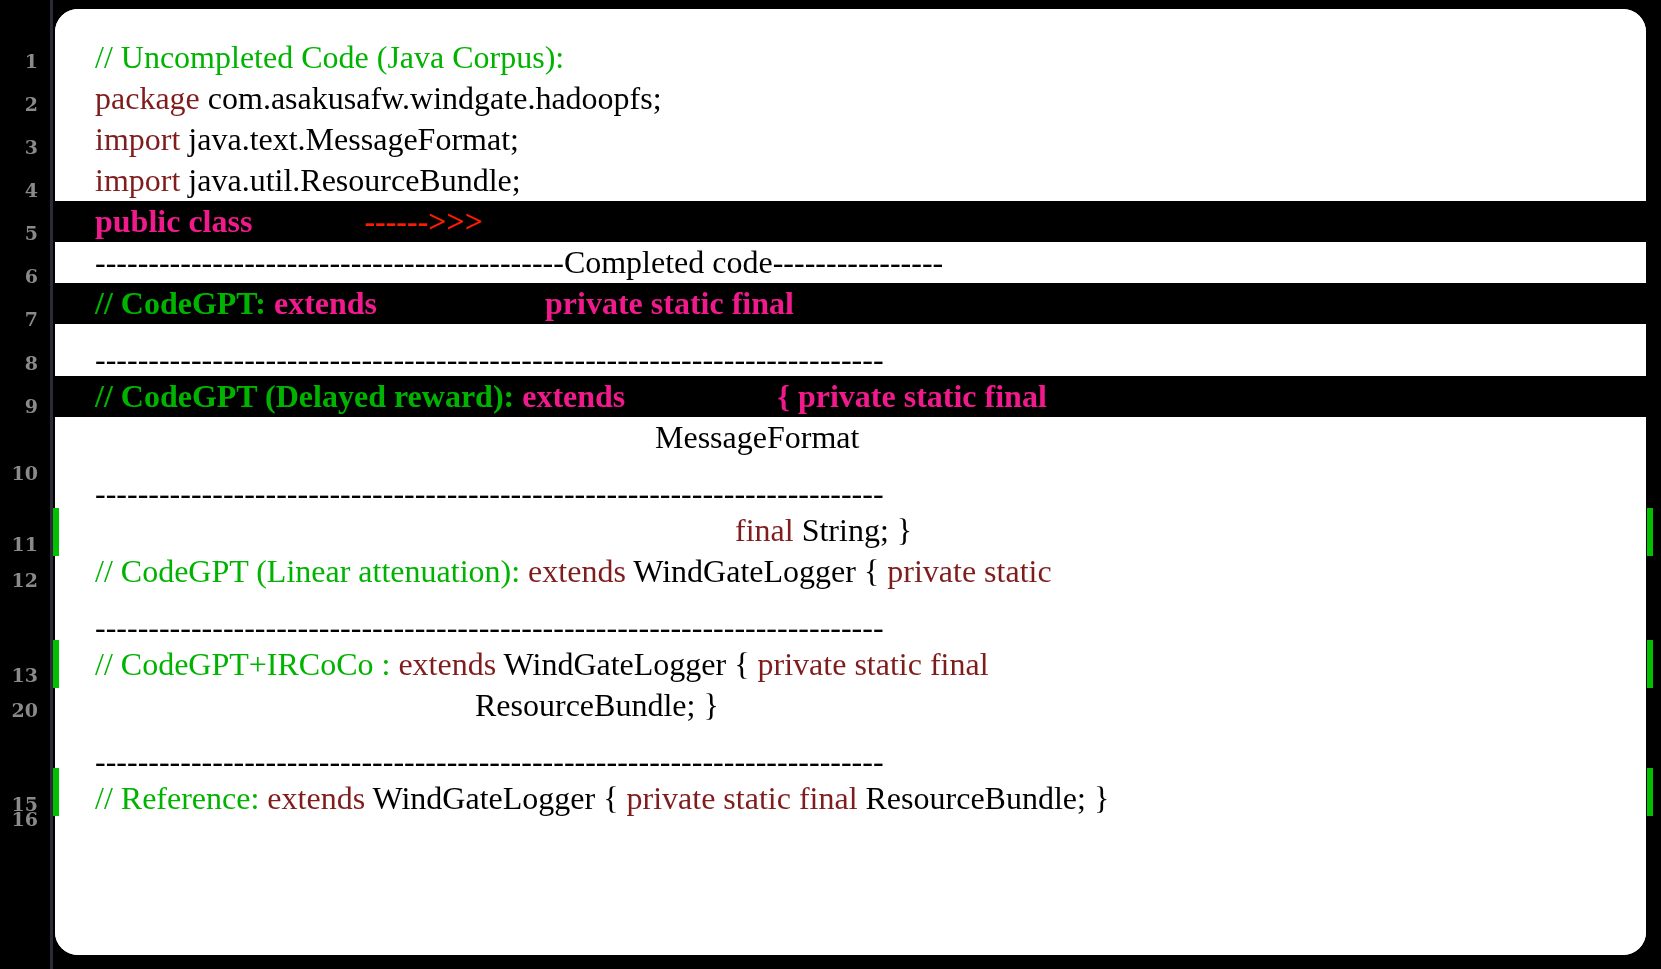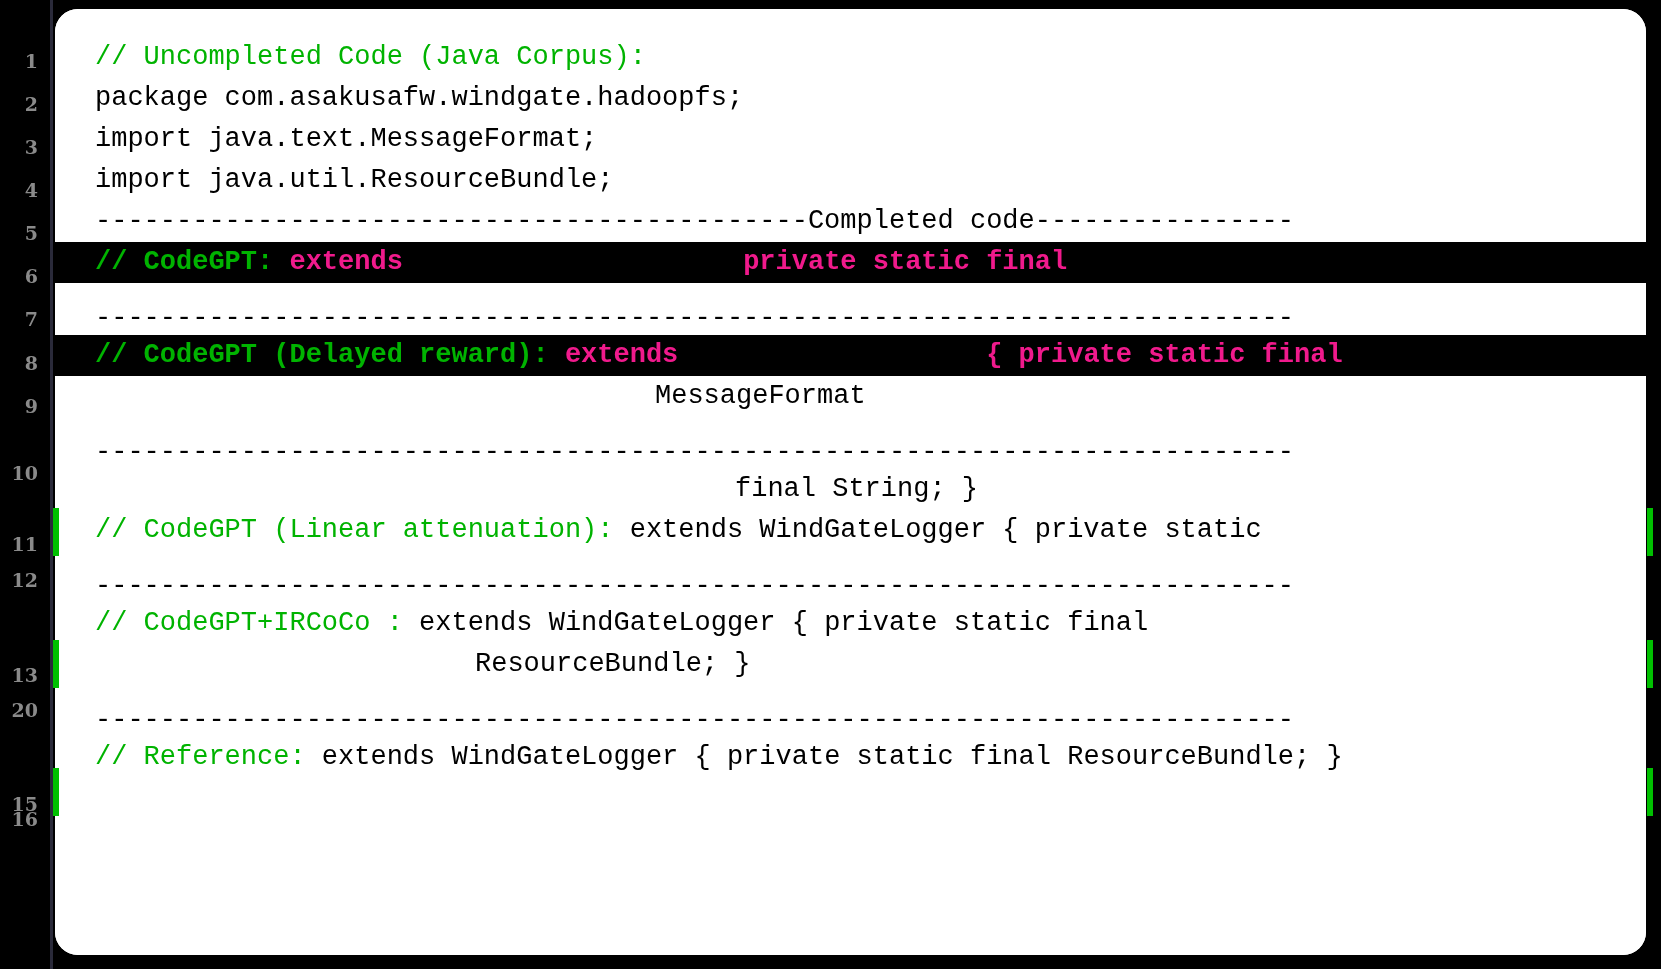--- a/index.html
+++ b/index.html
@@ -67,36 +67,36 @@
     width: 1597px;
     height: 952px;
     background: #ffffff;
   }
 
   .row {
     position: relative;
     height: 41px;
     line-height: 41px;
     white-space: pre;
-    font-size: 27px;
-    font-family: Liberation Mono, monospace;
+    font-size: 32px;
+    font-family: Liberation Serif, serif;
     color: #000000;
     padding-left: 40px;
     box-sizing: border-box;
   }
   .row.h18 { height: 18px; line-height: 18px; }
   .row.h34 { height: 34px; line-height: 34px; }
 
   
   .row.hl {
     background: #000000;
   }
 
   
-  .kw      { color: #000000; }      
+  .kw      { color: #7f1d1d; }      
   .kw-b    { color: #f01a8c; font-weight: bold; }
   .cm      { color: #00b300; }      
   .cm-b    { color: #00b300; font-weight: bold; }
   .pl      { color: #000000; }      
   .pl-w    { color: #ffffff; }      
   .arrow   { color: #ff1a00; font-weight: bold; }
 
   .sep {
     color: #000000;
     letter-spacing: 0px;
@@ -164,20 +164,21 @@
 
       <div class="row"><span class="cm">// Uncompleted Code (Java Corpus):</span></div>
 
       <div class="row"><span class="kw">package</span><span class="pl"> com.asakusafw.windgate.hadoopfs;</span></div>
 
       <div class="row"><span class="kw">import</span><span class="pl"> java.text.MessageFormat;</span></div>
 
       <div class="row"><span class="kw">import</span><span class="pl"> java.util.ResourceBundle;</span></div>
 
 
+      <div class="row hl"><span class="kw-b">public class</span><span class="pl-w">              </span><span class="arrow">------&gt;&gt;&gt;</span></div>
 
       <div class="row"><span class="sep">--------------------------------------------</span><span class="pl">Completed code</span><span class="sep">----------------</span></div>
 
       <div class="row hl"><span class="cm-b">// CodeGPT: </span><span class="kw-b">extends</span><span class="pl-w">                     </span><span class="kw-b">private static final</span></div>
 
       <div class="row h18"></div>
       <div class="row h34"><span class="sep">--------------------------------------------------------------------------</span></div>
 
       <div class="row hl"><span class="cm-b">// CodeGPT (Delayed reward): </span><span class="kw-b">extends</span><span class="pl-w">                   </span><span class="kw-b">{ private static final</span></div>
       <div class="row" style="padding-left:600px"><span class="pl">MessageFormat</span></div>

